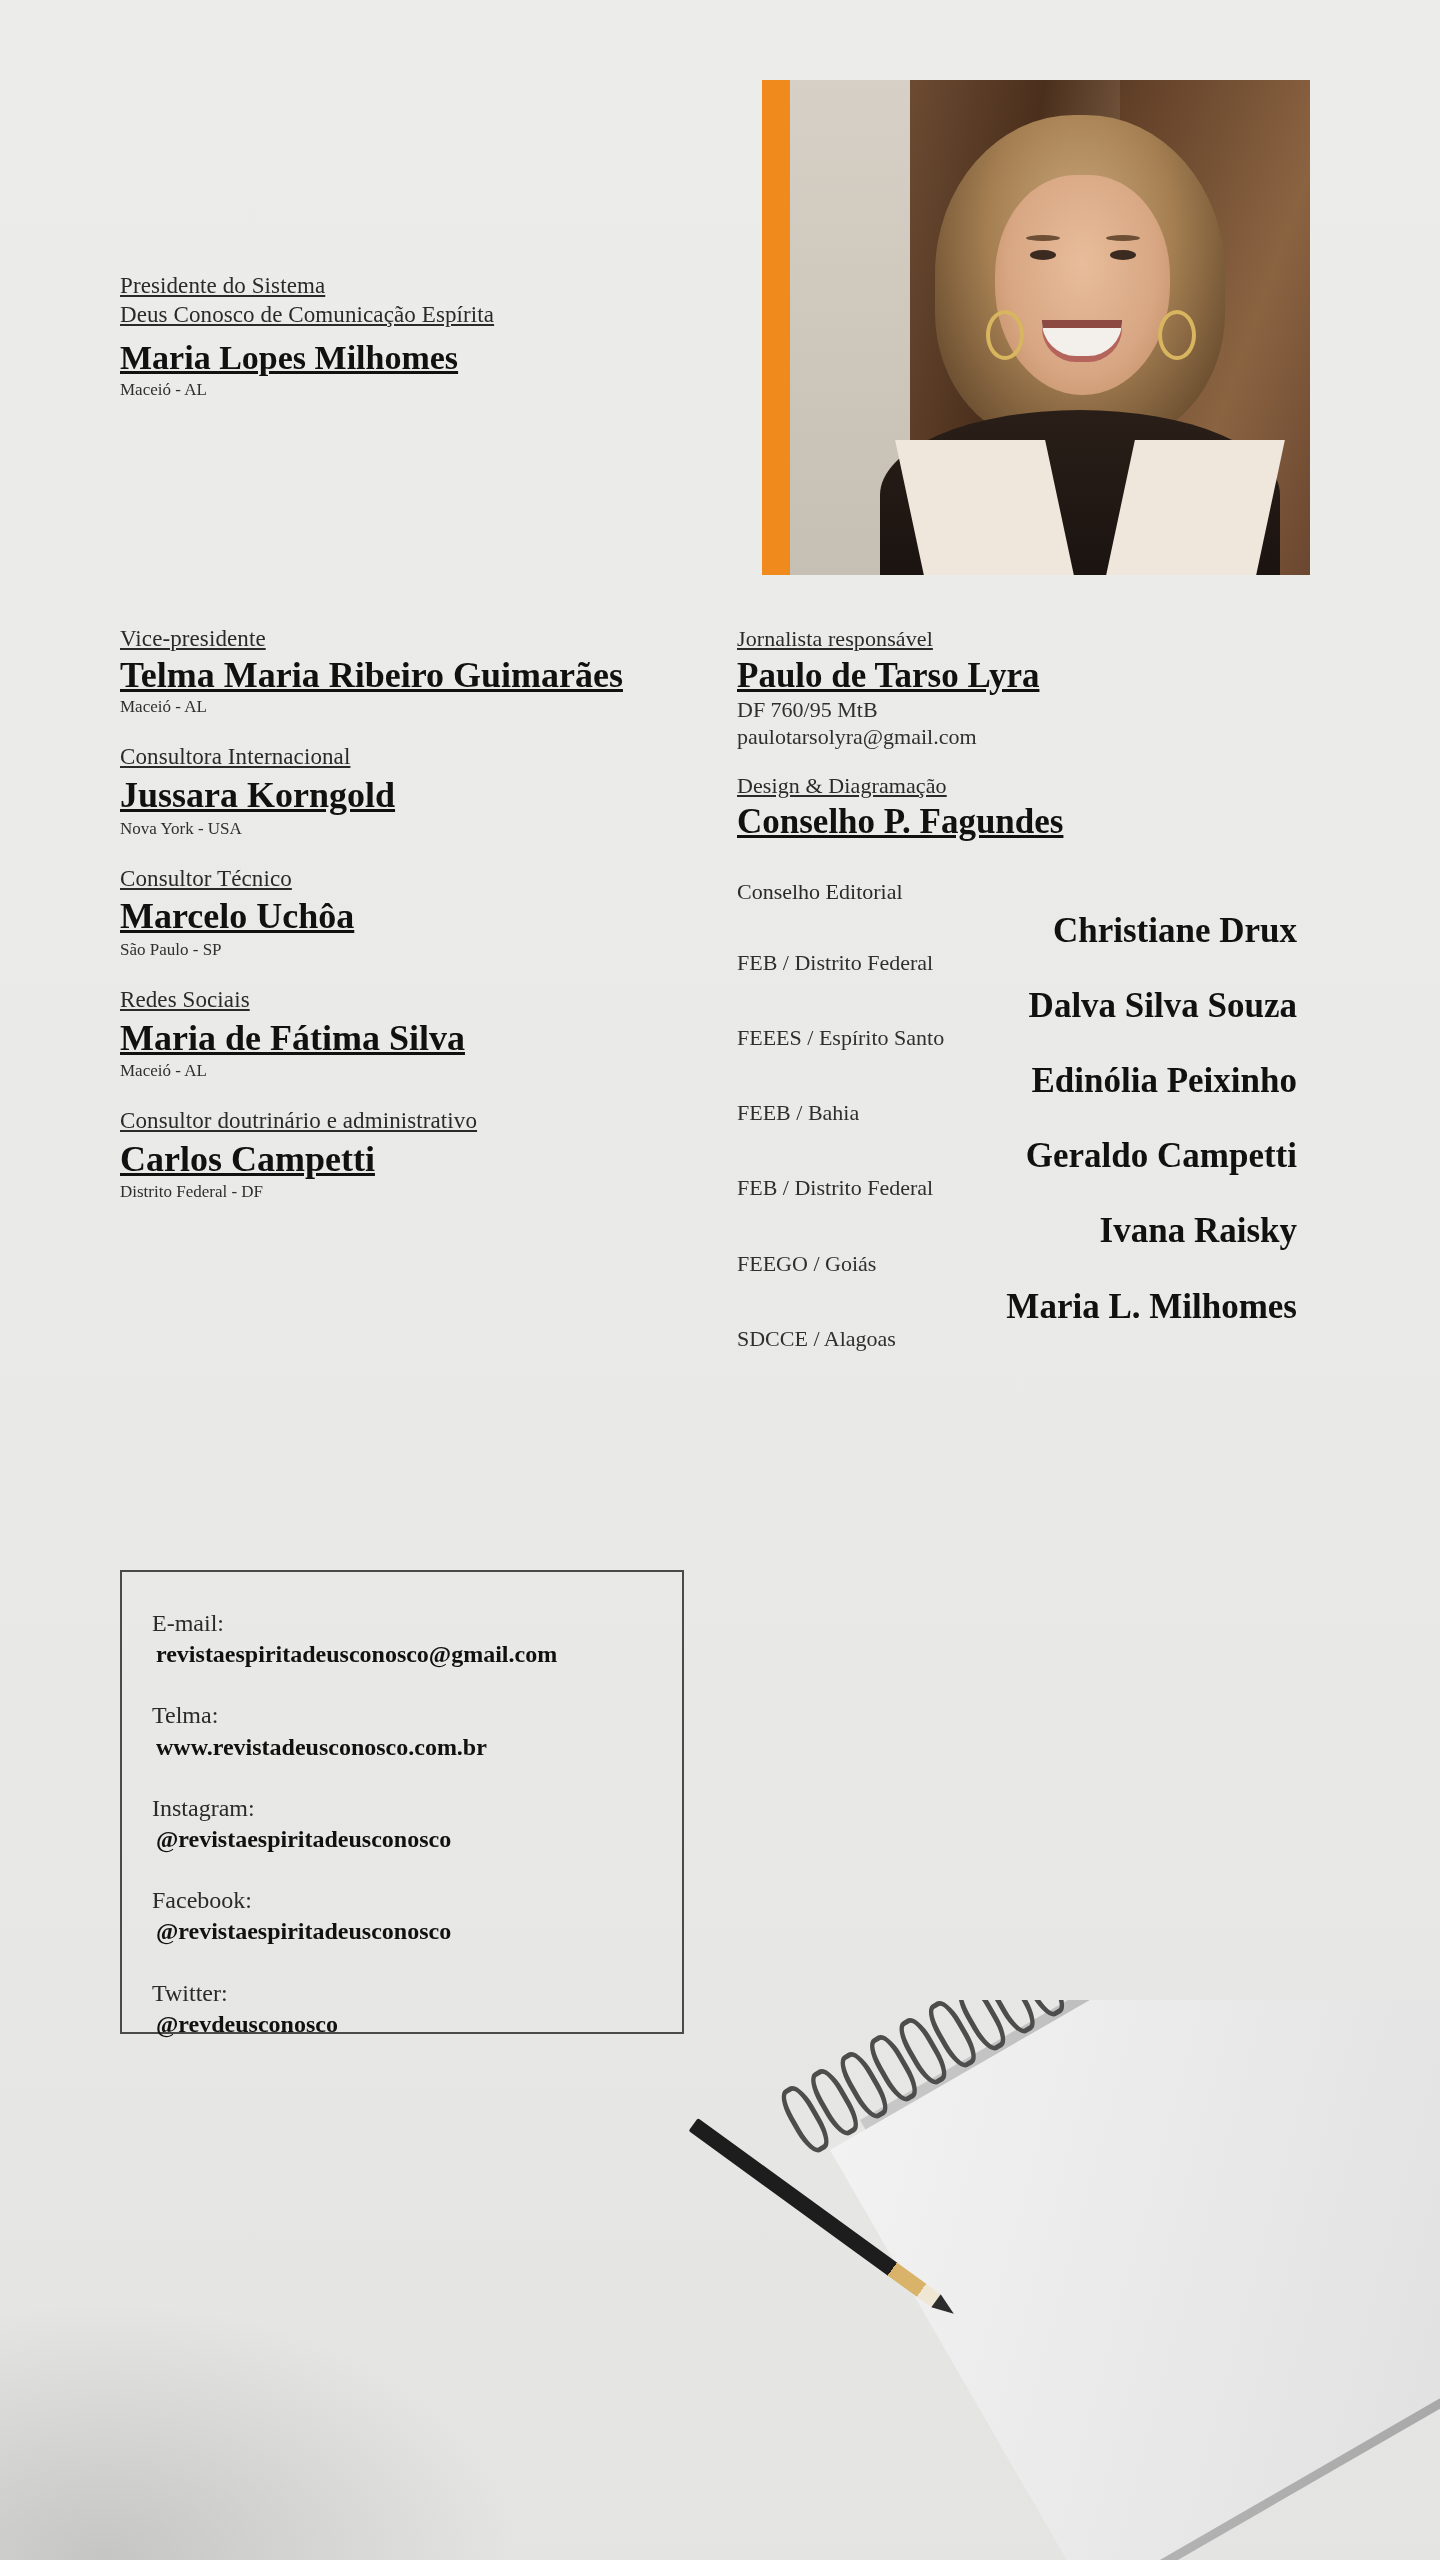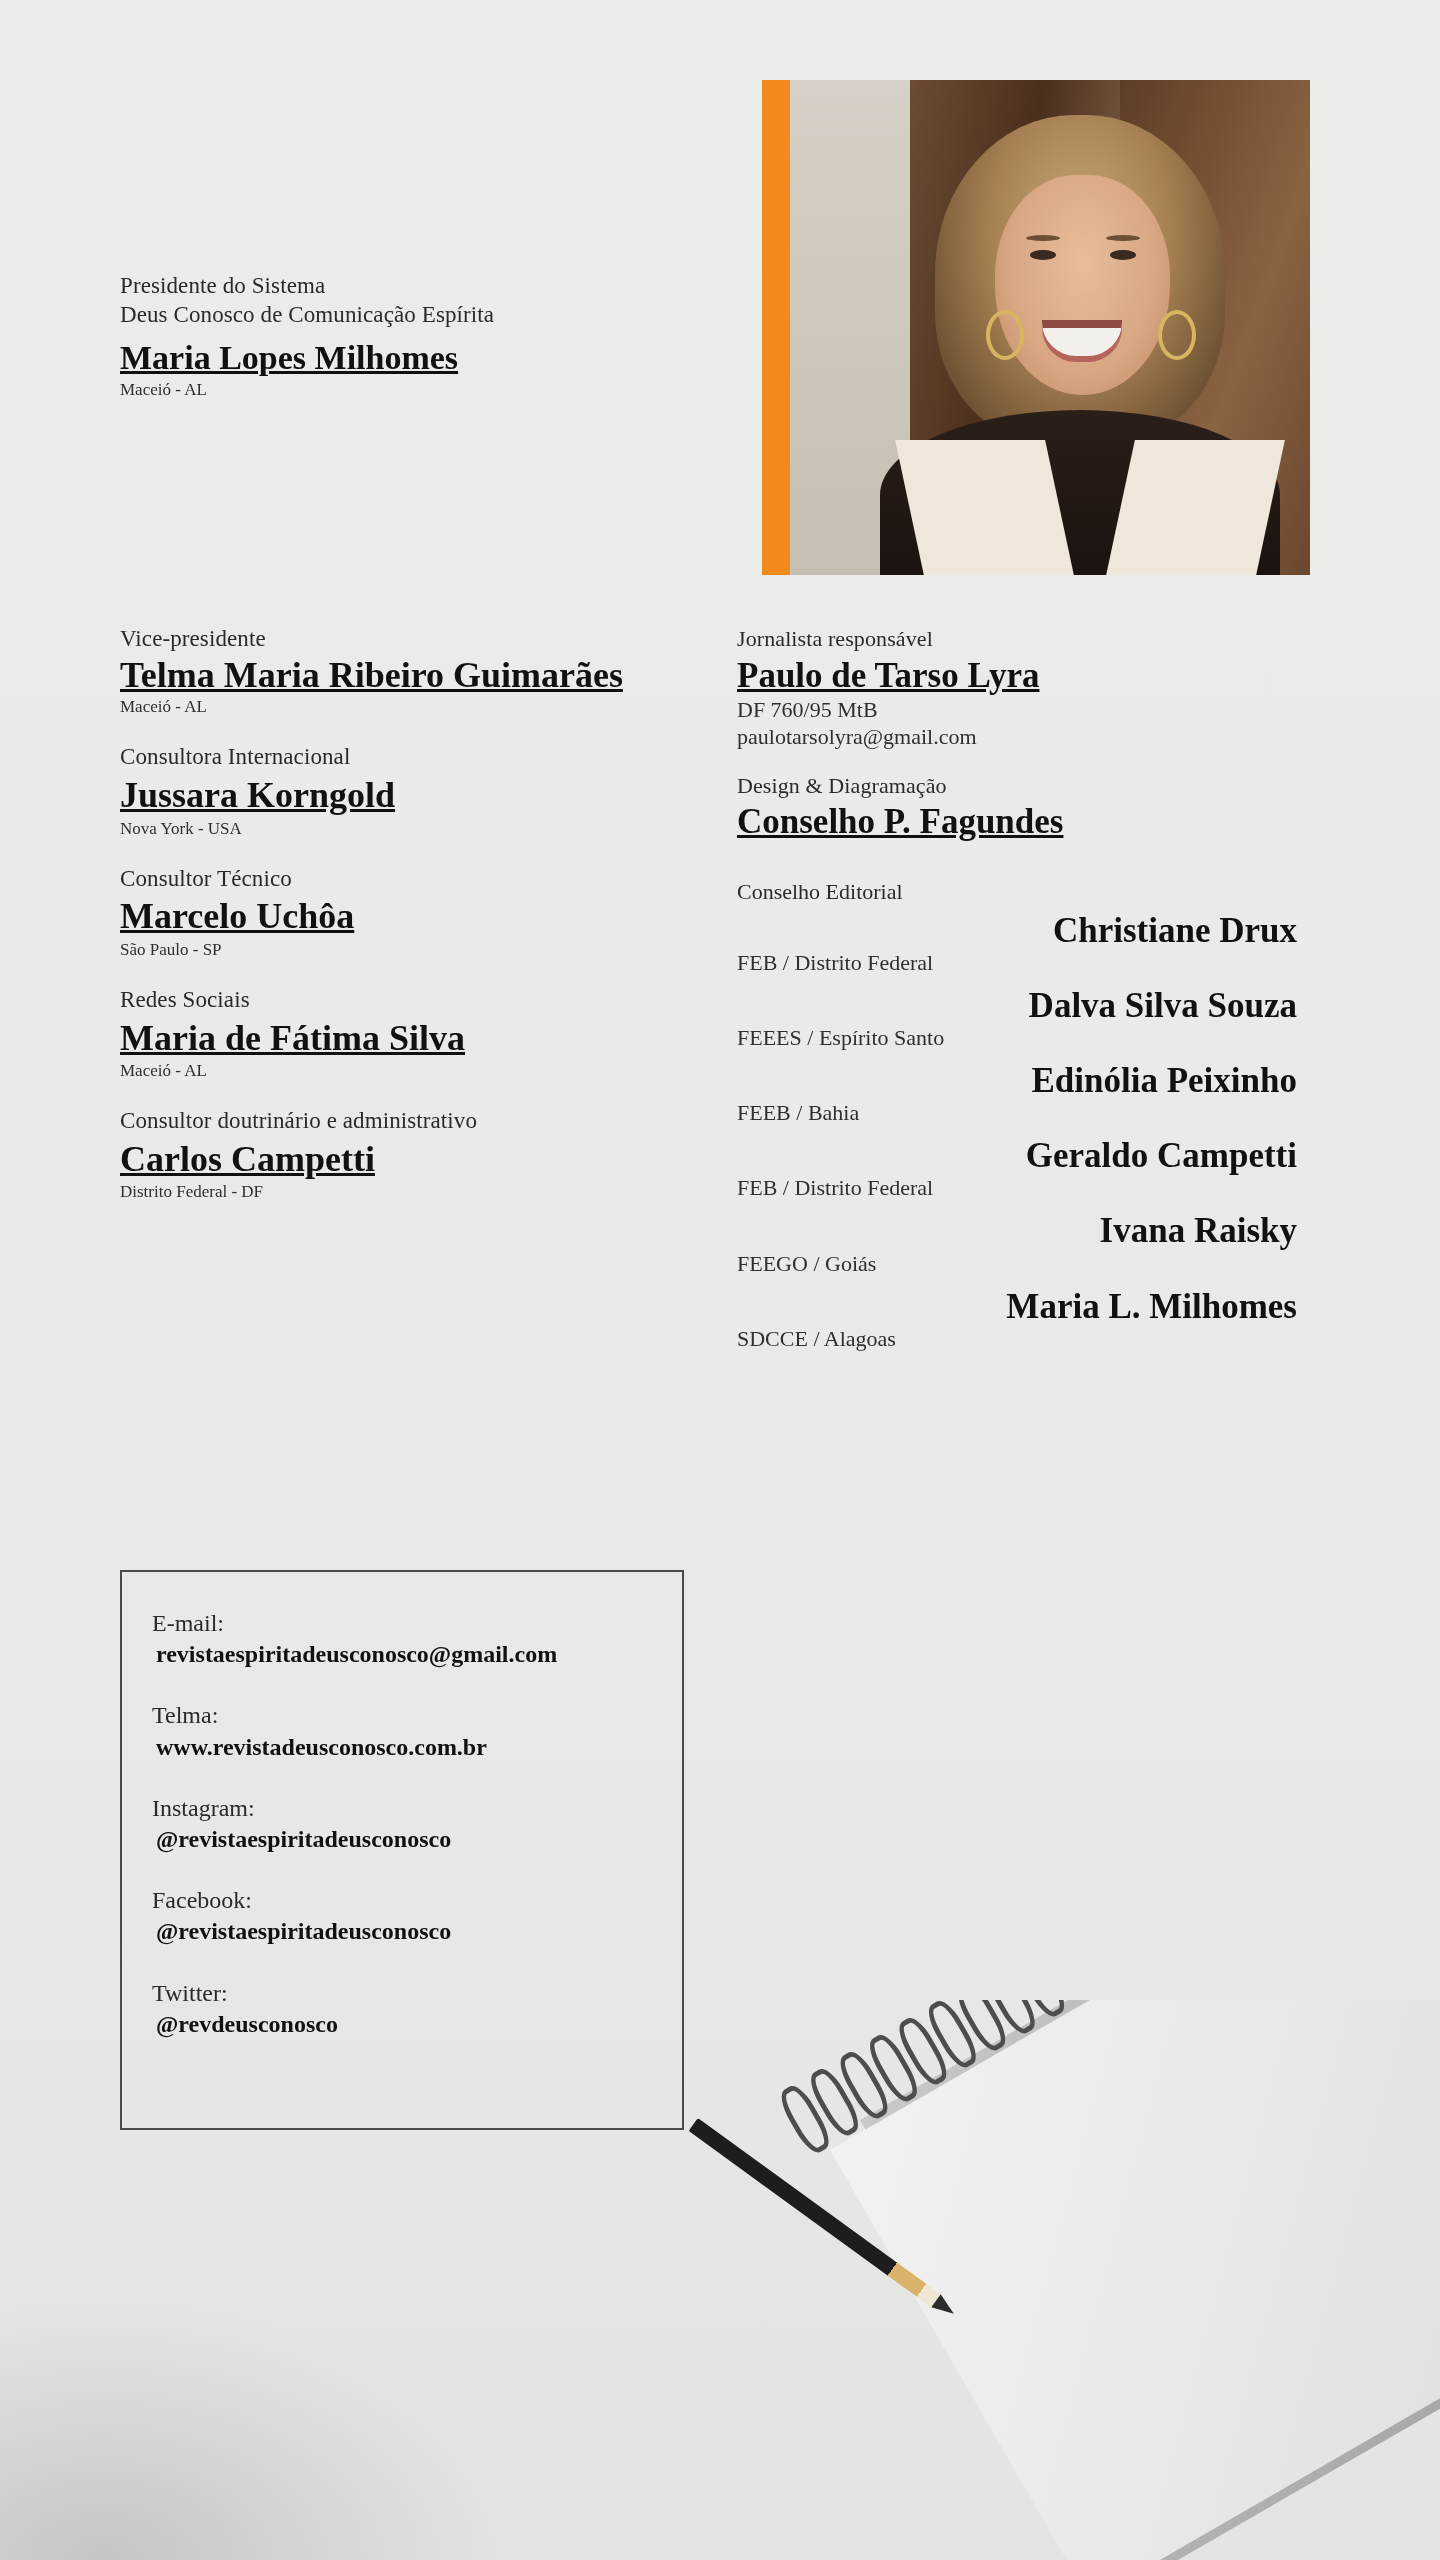--- a/index.html
+++ b/index.html
@@ -137,20 +137,21 @@
   }
   .ph-earringL { left: 196px; }
   .ph-earringR { left: 368px; }
 
   
   .role {
     font-size: 23px;
     line-height: 1.25;
     color: #2a2a2a;
     letter-spacing: .1px;
+    text-decoration: underline;
   }
   .name {
     font-weight: bold;
     font-size: 36px;
     line-height: 1.18;
     color: #111;
     margin-top: 2px;
     text-decoration: underline;
   }
   .place {
@@ -215,21 +216,21 @@
     color: #2f2f2f;
     margin-top: 0px;
   }
 
   
   #contact-box {
     position: absolute;
     left: 120px;
     top: 1570px;
     width: 564px;
-    height: 560px;
+    height: 464px;
     border: 2px solid #4a4a4a;
     box-sizing: border-box;
     padding: 36px 30px 0 30px;
   }
   .contact-item { margin-bottom: 30px; }
   .contact-label {
     font-size: 24px;
     color: #2a2a2a;
     line-height: 1.3;
   }

